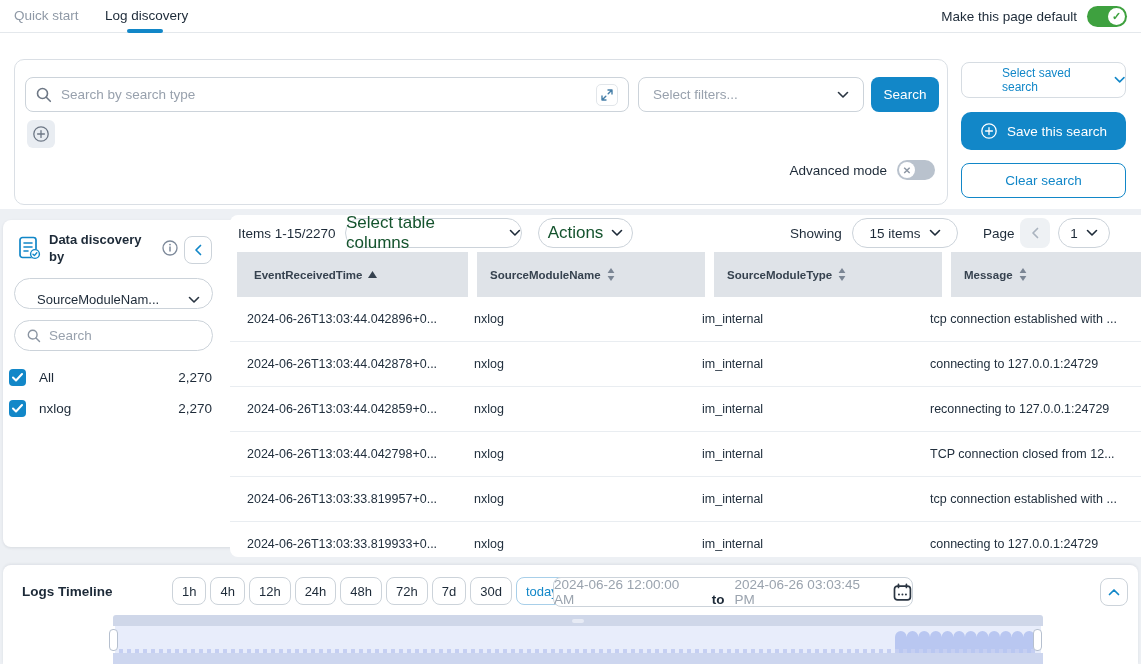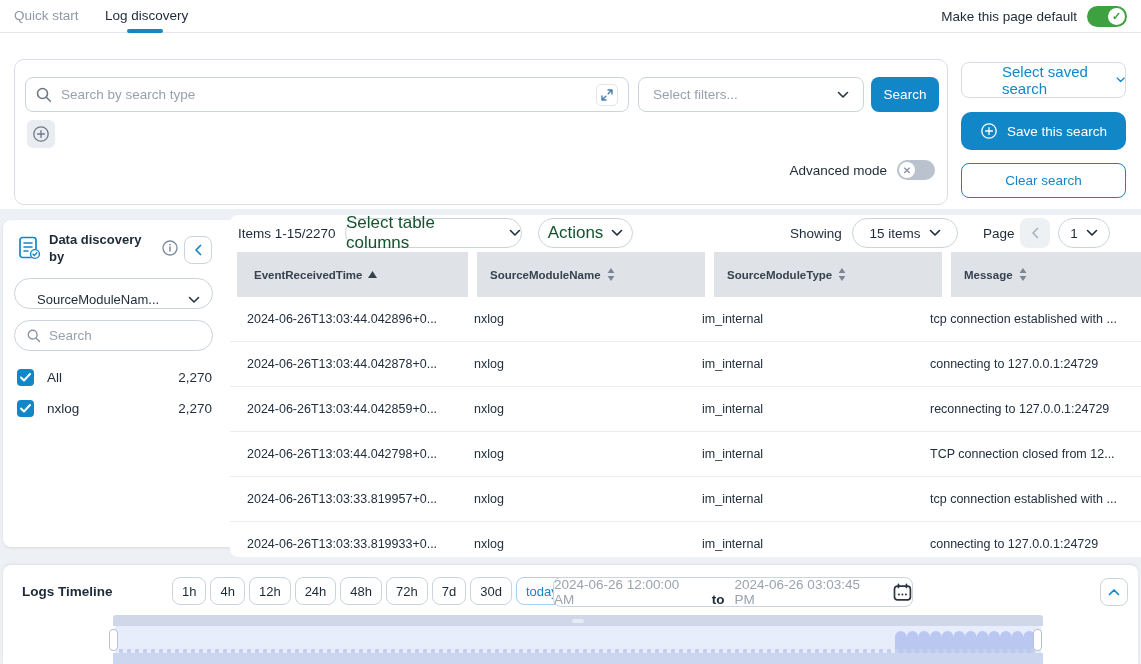--- a/index.html
+++ b/index.html
@@ -35,41 +35,41 @@
   .filters-select { left:623px; top:17px; width:226px; height:35px; padding:0 14px; justify-content:space-between; }
   .placeholder-txt { font-size:13.5px; color:#98a1ad; }
   .search-btn { left:856px; top:17px; width:68px; height:35px; background:#1287c8; color:#fff; border:none; border-radius:8px;
                 font:13.5px "Liberation Sans",sans-serif; cursor:pointer; }
   .plus-btn { left:12px; top:60px; width:28px; height:28px; background:#e9edf2; border-radius:6px; display:flex; align-items:center; justify-content:center; cursor:pointer; }
   .advanced-row { right:12px; top:100px; display:flex; align-items:center; gap:10px; }
   .advanced-label { font-size:13.5px; color:#1d2a38; }
 
   .saved-search-btn { left:961px; top:62px; width:165px; height:36px; border:1px solid #d6dce2; border-radius:8px; background:#fff;
                       display:flex; align-items:center; justify-content:center; gap:9px; cursor:pointer; }
-  .saved-search-btn span { color:#1287c8; font-size:15px;margin-left:40px; }
+  .saved-search-btn span { color:#1287c8; font-size:12px;margin-left:40px; }
   .save-search-btn { left:961px; top:112px; width:165px; height:38px; border:none; border-radius:10px; background:#1287c8;
                      display:flex; align-items:center; justify-content:center; gap:9px; cursor:pointer; }
   .save-search-btn span { color:#fff; font-size:13.5px; }
   .clear-search-btn { left:961px; top:163px; width:165px; height:35px; border:1px solid #1287c8; border-radius:8px; background:#fff;
                       display:flex; align-items:center; justify-content:center; cursor:pointer; }
   .clear-search-btn span { color:#1287c8; font-size:13.5px; }
 
   
   .sidebar-card { left:3px; top:220px; width:239px; height:327px; background:#fff; border-radius:8px; box-shadow:0 1px 3px rgba(30,40,60,.10); }
   .sb-title { left:46px; top:12px; width:96px; font-size:13px; font-weight:bold; color:#1d2a38; line-height:1.3; }
   .info-icon { left:159px; top:20px; cursor:pointer; }
   .collapse-btn { left:181px; top:16px; width:28px; height:28px; border:1px solid #ccd3da; border-radius:8px; background:#fff;
                   display:flex; align-items:center; justify-content:center; cursor:pointer; }
   .field-select { left:11px; top:58px; width:199px; height:31px; border-radius:16px; padding:12px 12px 0 22px; justify-content:space-between; }
   .field-select span { font-size:13px; color:#1d2a38; }
   .sb-search { left:11px; top:100px; width:199px; height:31px; border:1px solid #ccd3da; border-radius:16px; background:#fff;
                display:flex; align-items:center; padding:0 12px; gap:8px; }
   .sb-search input { flex:1; width:100px; border:none; outline:none; font:13.5px "Liberation Sans",sans-serif; color:#1d2a38; }
   .sb-search input::placeholder { color:#98a1ad; }
-  .facet-row { left:0; width:221px; height:22px; display:flex; align-items:center; padding:0 12px 0 14px; }
+  .facet-row { left:0; width:221px; height:22px; display:flex; align-items:center; padding:0 12px 0 6px; }
   .checkbox { width:17px; height:17px; border-radius:4px; background:#1287c8; display:flex; align-items:center; justify-content:center; cursor:pointer; flex:none; }
   .facet-label { margin-left:13px; font-size:13.5px; color:#1d2a38; flex:1; }
   .facet-count { font-size:13.5px; color:#1d2a38; }
 
   
   .table-card { left:230px; top:215px; width:911px; height:342px; background:#fff; border-radius:8px 0 0 8px; overflow:hidden; }
   .items-summary { left:8px; top:11px; font-size:13.5px; color:#1d2a38; }
   .toolbar-pill { position:absolute; top:3px; height:30px; border:1px solid #ccd3da; border-radius:16px; background:#fff;
                   display:flex; align-items:center; justify-content:center; gap:8px; cursor:pointer; }
   .toolbar-pill .blue { color:#14532d; font-size:17px; }

